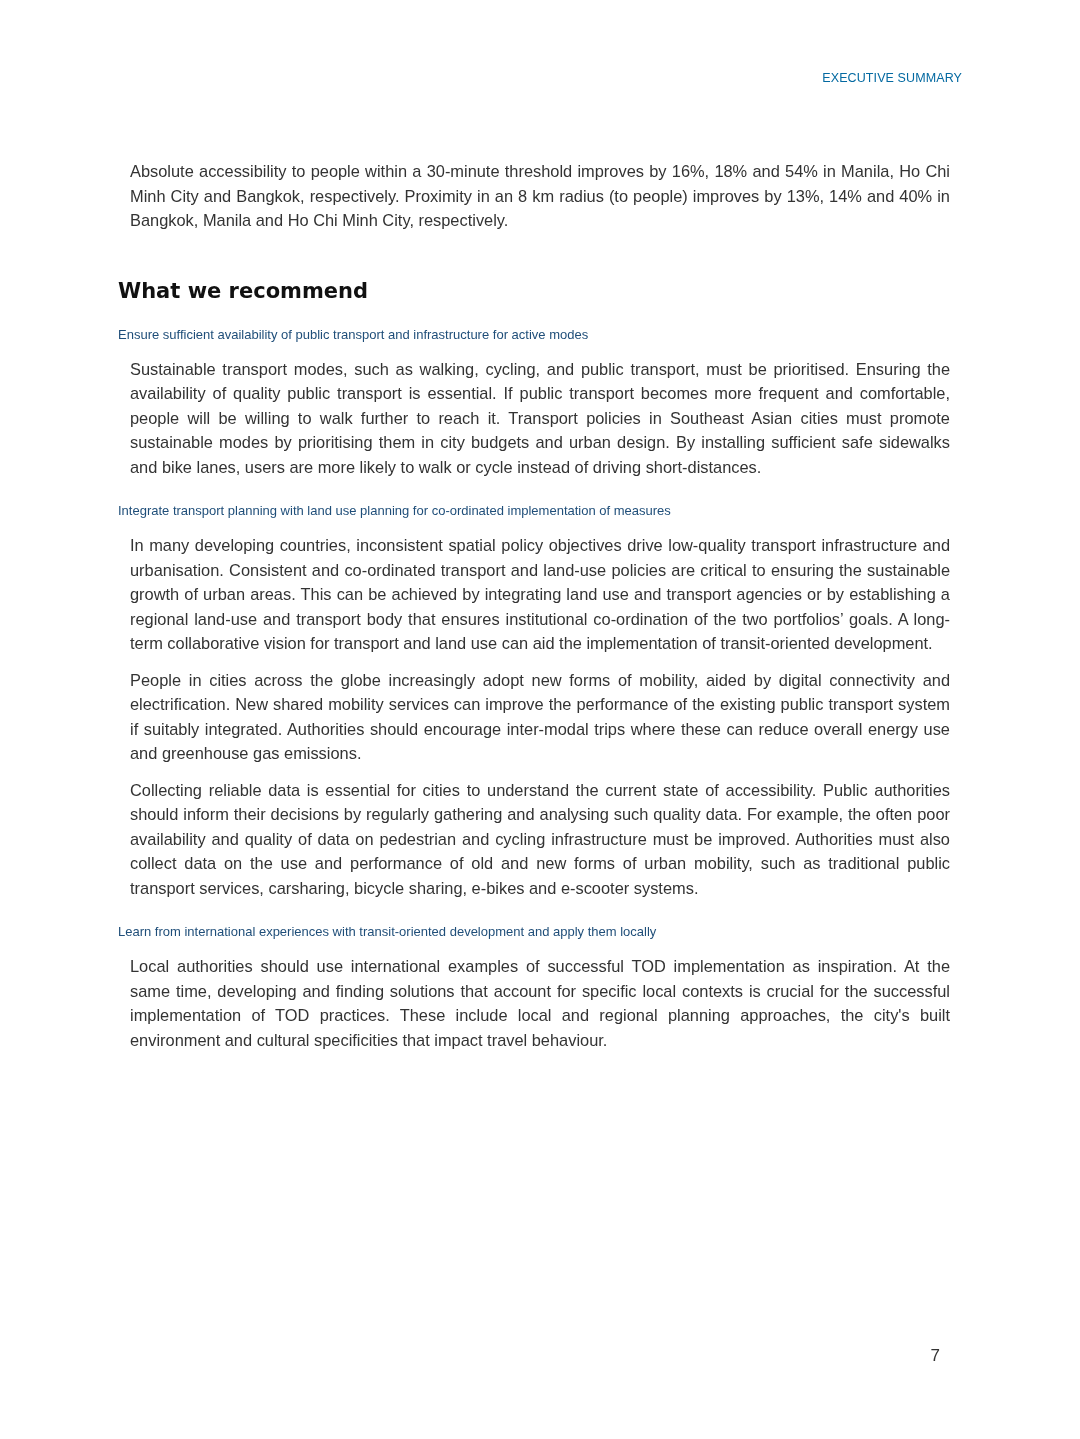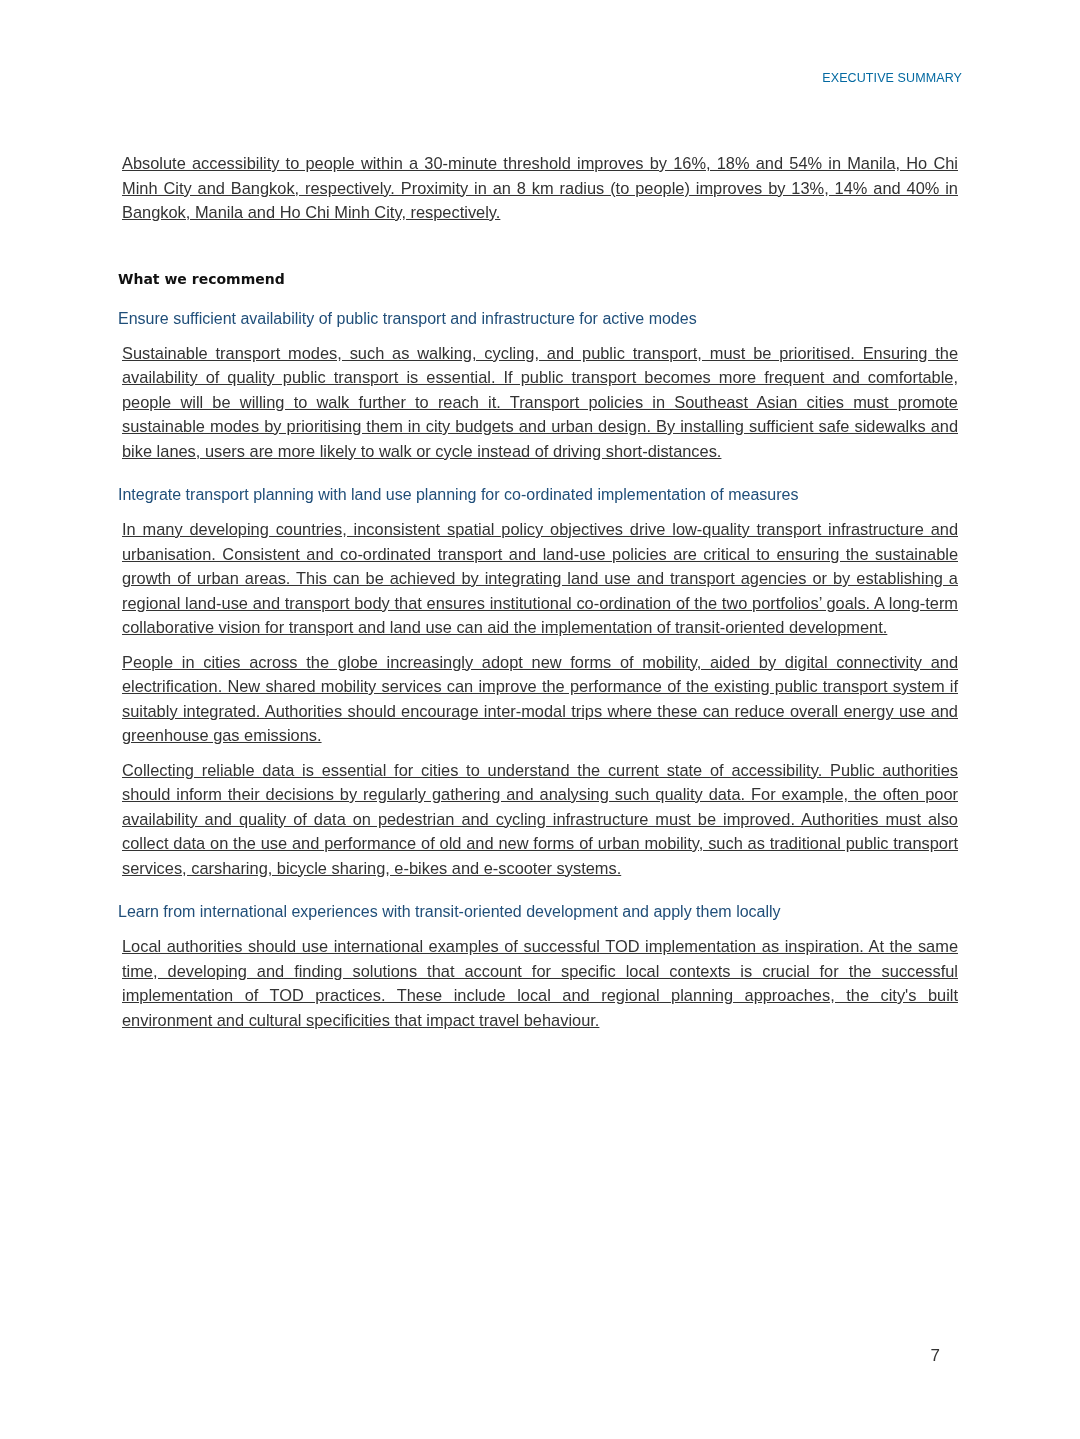--- a/index.html
+++ b/index.html
@@ -1,22 +1,22 @@
 <!DOCTYPE html>
 <html><head>
 <meta charset="utf-8">
 <style>
   html, body { margin: 0; padding: 0; background: #ffffff; }
   body { width: 1080px; height: 1439px; position: relative; overflow: hidden;
          font-family: "Liberation Sans", sans-serif; color: #2b2b2b; }
   .running-head { position: absolute; top: 71px; right: 118px; font-size: 12.5px; color: #0369a1; letter-spacing: 0.1px; }
   .content { position: absolute; left: 118px; top: 147px; width: 844px; }
-  p.body { margin: 4px; font-size: 16.4px; line-height: 24.5px; text-align: justify; color: #333333; text-decoration: underline; }
-  h2.section-title { margin: 0; font-family: "DejaVu Sans", sans-serif; font-weight: bold; font-size: 14px; color: #111111; }
-  h3.sub { margin: 0; font-size: 16px; font-weight: normal; color: #1f4e79; line-height: 24px; }
+  p.body { margin: 12px; font-size: 16.4px; line-height: 24.5px; text-align: justify; color: #333333; }
+  h2.section-title { margin: 0; font-family: "DejaVu Sans", sans-serif; font-weight: bold; font-size: 21px; color: #111111; }
+  h3.sub { margin: 0; font-size: 13px; font-weight: normal; color: #1f4e79; line-height: 24px; }
   .footer { position: absolute; top: 1350px; left: 118px; width: 844px; font-size: 12.2px; color: #404040; }
   .footer .pagenum { position: absolute; right: 22px; top: -4px; font-size: 17px; color: #333; }
 </style>
 </head>
 <body>
 
 <div class="running-head">EXECUTIVE SUMMARY</div>
 
 <div class="content">
   <p class="body">Absolute accessibility to people within a 30-minute threshold improves by 16%, 18% and 54% in Manila, Ho Chi Minh City and Bangkok, respectively. Proximity in an 8 km radius (to people) improves by 13%, 14% and 40% in Bangkok, Manila and Ho Chi Minh City, respectively.</p>

